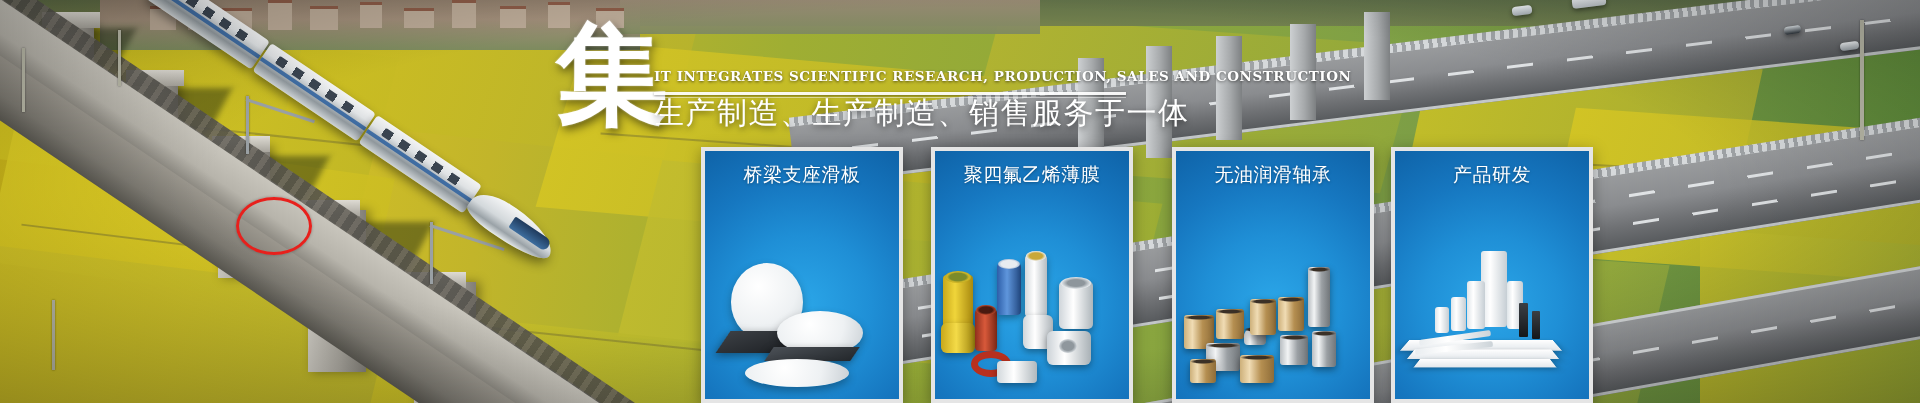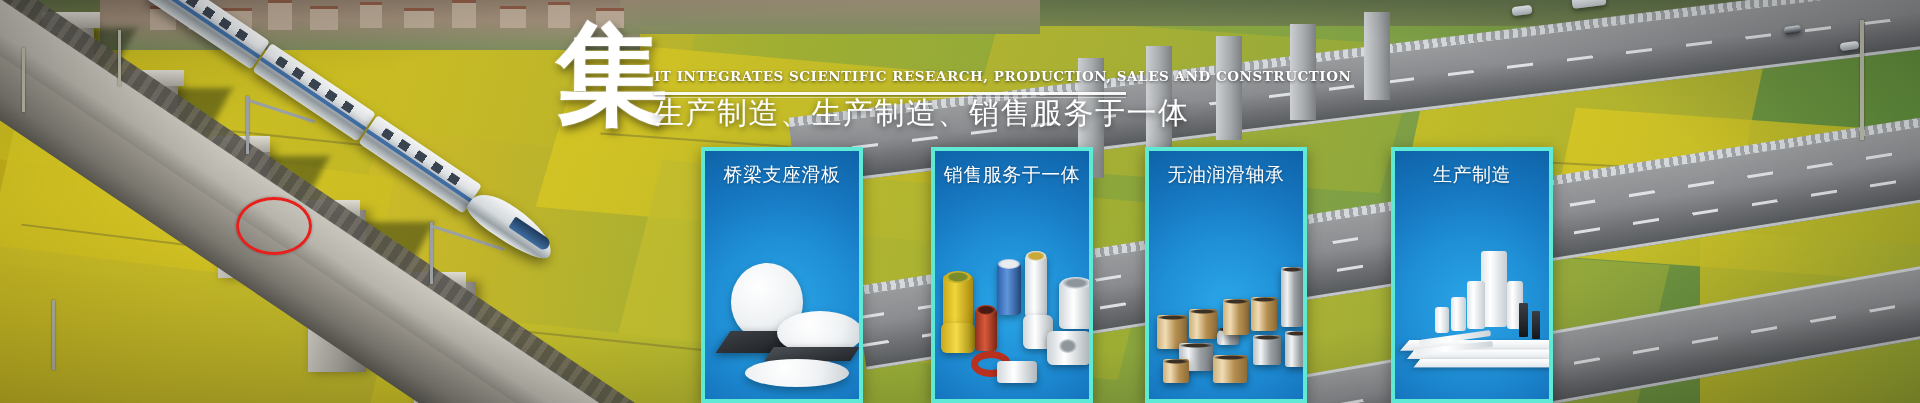--- a/index.html
+++ b/index.html
@@ -187,41 +187,41 @@
   .cn-line{
     position:absolute; left:98px; top:74px; width:520px;
     font-size:30px; font-weight:500; color:#ffffff; line-height:1.15;
     letter-spacing:1.5px; white-space:nowrap;
     text-shadow:0 2px 6px rgba(0,0,0,.55);
   }
 
   
   .cards{ position:absolute; left:0; top:0; width:1920px; height:403px; }
   .card{
-    position:absolute; top:147px; width:162px; height:256px;
-    background:#5eead4;
+    position:absolute; top:147px; width:202px; height:256px;
+    background:#e5e5e5;
     padding:4px;
     box-shadow:0 4px 14px rgba(0,0,0,.35);
   }
   .card-inner{
     position:relative; width:100%; height:100%;
     background:radial-gradient(circle at 50% 62%, #2ba6e8 0%, #1f8fd6 38%, #1677c0 68%, #0f63a8 100%);
     overflow:hidden;
   }
   .card-title{
     position:absolute; left:0; right:0; top:11px;
     text-align:center; color:#ffffff;
     font-size:19px; font-weight:500; letter-spacing:.5px;
     text-shadow:0 1px 3px rgba(0,0,0,.35);
   }
   .card-art{ position:absolute; left:0; right:0; bottom:0; height:180px; }
 
   .c1 { left:701px; }
   .c2 { left:931px; }
-  .c3 { left:1145px; }
+  .c3 { left:1172px; }
   .c4 { left:1391px; }
 
   
   .disc{ position:absolute; border-radius:50%;
          background:radial-gradient(circle at 38% 30%, #ffffff, #eef1f3 55%, #c9cfd4 100%);
          box-shadow:0 4px 9px rgba(0,0,0,.3);}
   .plate{ position:absolute; background:linear-gradient(160deg,#3b3f44,#1d2024);
           box-shadow:0 3px 8px rgba(0,0,0,.4); }
 
   
@@ -399,21 +399,21 @@
           <div class="plate" style="left:18px;top:112px;width:74px;height:22px;transform:skewX(-34deg);"></div>
           <div class="disc" style="left:72px;top:92px;width:86px;height:44px;border-radius:50%;"></div>
           <div class="plate" style="left:64px;top:128px;width:86px;height:14px;transform:skewX(-34deg);background:linear-gradient(160deg,#4a4f55,#24282c);"></div>
           <div class="disc" style="left:40px;top:140px;width:104px;height:28px;border-radius:50%;"></div>
         </div>
       </div>
     </div>
 
     <div class="card c2">
       <div class="card-inner">
-        <div class="card-title">销售服务于一体</div>
+        <div class="card-title">聚四氟乙烯薄膜</div>
         <div class="card-art">
           <div class="roll" style="left:8px;top:56px;width:30px;height:54px;background:linear-gradient(90deg,#c9a81a,#f0d53a 40%,#a8890f);"></div>
           <div class="ring" style="left:10px;top:52px;width:26px;height:12px;background:radial-gradient(ellipse,#7c8b2a 0 45%,#cdb528 60%,#a89010 100%);"></div>
           <div class="roll" style="left:6px;top:104px;width:34px;height:30px;background:linear-gradient(90deg,#c9a81a,#f4db48 45%,#9c830d);border-radius:6px;"></div>
 
           <div class="roll" style="left:40px;top:90px;width:22px;height:42px;background:linear-gradient(90deg,#8f2f1d,#d8593a 45%,#7a2715);"></div>
           <div class="ring" style="left:41px;top:86px;width:20px;height:10px;background:radial-gradient(ellipse,#4a1a10 0 45%,#c24a2c 70%);"></div>
 
           <div class="roll" style="left:62px;top:44px;width:24px;height:52px;background:linear-gradient(90deg,#2d5ea8,#5f96dc 42%,#21477f);"></div>
           <div class="ring" style="left:63px;top:40px;width:22px;height:10px;background:radial-gradient(ellipse,#e8ecf0 0 50%,#9db5d4 75%);"></div>
@@ -450,21 +450,21 @@
           <div class="bush bush-steel" style="left:104px;top:116px;width:28px;height:30px;"></div>
           <div class="bush" style="left:64px;top:136px;width:34px;height:28px;"></div>
           <div class="bush bush-steel" style="left:136px;top:112px;width:24px;height:36px;"></div>
           <div class="bush" style="left:14px;top:140px;width:26px;height:24px;"></div>
         </div>
       </div>
     </div>
 
     <div class="card c4">
       <div class="card-inner">
-        <div class="card-title">生产制造</div>
+        <div class="card-title">产品研发</div>
         <div class="card-art">
           <div class="slab" style="left:10px;top:116px;width:152px;height:20px;transform:perspective(140px) rotateX(58deg);"></div>
           <div class="slab" style="left:16px;top:126px;width:144px;height:18px;transform:perspective(140px) rotateX(58deg);"></div>
           <div class="slab" style="left:22px;top:136px;width:136px;height:16px;transform:perspective(140px) rotateX(58deg);"></div>
 
           <div class="cyl" style="left:86px;top:32px;width:26px;height:76px;"></div>
           <div class="cyl" style="left:72px;top:62px;width:18px;height:48px;"></div>
           <div class="cyl" style="left:56px;top:78px;width:15px;height:34px;"></div>
           <div class="cyl" style="left:40px;top:88px;width:14px;height:26px;"></div>
           <div class="cyl" style="left:112px;top:62px;width:16px;height:48px;"></div>

